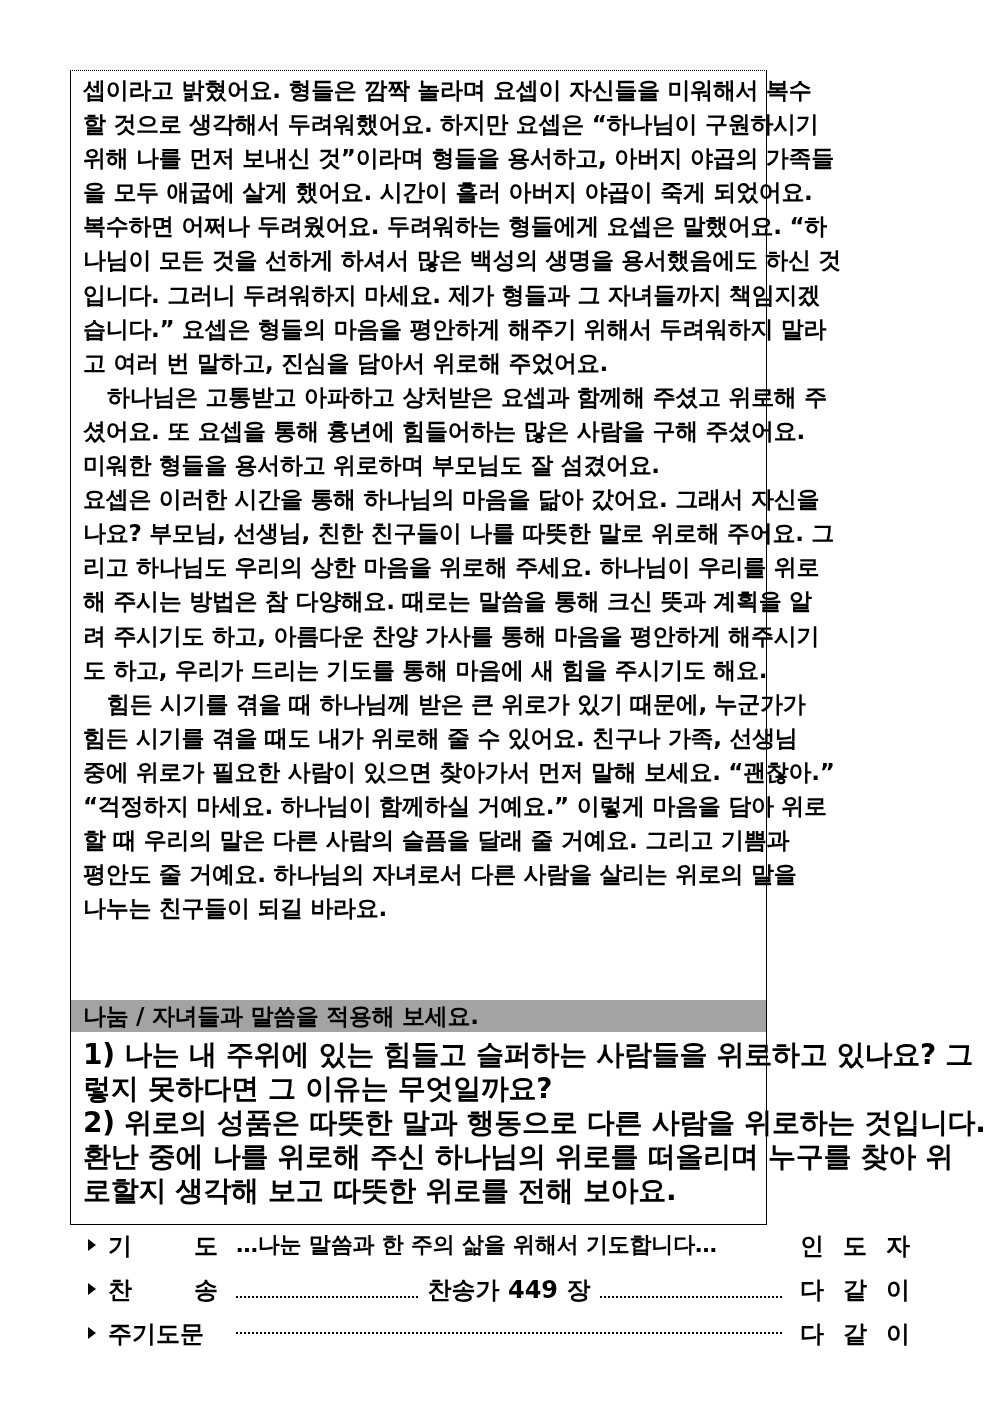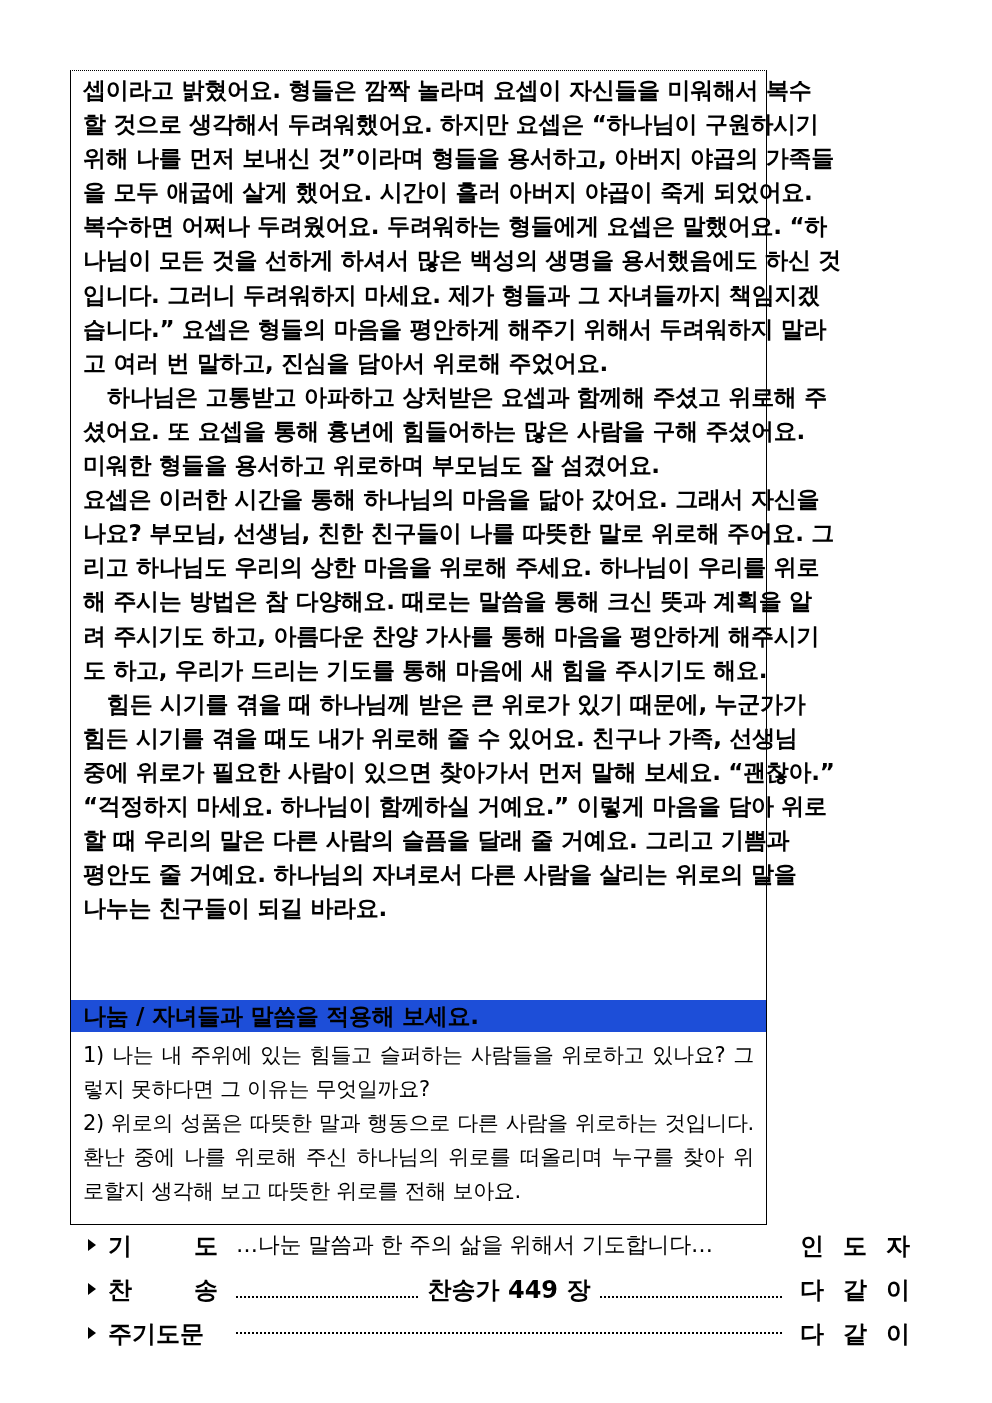--- a/index.html
+++ b/index.html
@@ -14,41 +14,41 @@
   .body-text {
     position: absolute; left: 12px; right: 12px; top: 2px;
     font-size: 23px; font-weight: bold; line-height: 34.1px;
     text-align: justify; letter-spacing: -0.3px;
   }
   .line { display: block; white-space: nowrap; text-align-last: justify; text-align: justify; height: 34.1px; overflow: visible; }
   .line.last { text-align-last: left; }
   .line.indent { padding-left: 24px; }
   .share-band {
     position: absolute; left: 0; right: 0; top: 929px; height: 32px;
-    background: #1d4ed8;
+    background: #a3a3a3;
   }
   .share-title {
     position: absolute; left: 12px; top: 0; line-height: 32px;
     font-size: 23px; font-weight: bold; letter-spacing: -0.3px;
   }
   .questions {
     position: absolute; left: 12px; right: 12px; top: 967px;
-    font-size: 21px; font-weight: normal; line-height: 34.5px; letter-spacing: -0.3px;
+    font-size: 28px; font-weight: bold; line-height: 34.5px; letter-spacing: -0.3px;
   }
   .order {
     position: absolute; left: 84px; width: 826px; height: 40px;
     font-size: 24px; font-weight: bold;
   }
   .order .tri { position: absolute; left: 4px; top: 11px; width: 0; height: 0;
     border-top: 6px solid transparent; border-bottom: 6px solid transparent; border-left: 8px solid #000; }
   .order .label { position: absolute; left: 24px; top: 2px; width: 110px; display: flex; justify-content: space-between; }
   .order .mid { position: absolute; left: 152px; right: 128px; top: 2px; display: flex; align-items: center; }
   .order .dots { flex: 1; border-bottom: 2px dotted #000; height: 0; margin-top: 14px; }
   .order .mid-text { padding: 0 10px; white-space: nowrap; }
-  .order .prayer-text { font-weight: normal; font-size: 22px; white-space: nowrap; letter-spacing: -0.2px; }
+  .order .prayer-text { font-weight: bold; font-size: 22px; white-space: nowrap; letter-spacing: -0.2px; }
   .order .who { position: absolute; right: 0; top: 2px; width: 110px; display: flex; justify-content: space-between; }
 </style>
 </head>
 <body>
 
 <div class="box">
   <div class="body-text">
     <span class="line">셉이라고 밝혔어요. 형들은 깜짝 놀라며 요셉이 자신들을 미워해서 복수</span>
     <span class="line">할 것으로 생각해서 두려워했어요. 하지만 요셉은 “하나님이 구원하시기</span>
     <span class="line">위해 나를 먼저 보내신 것”이라며 형들을 용서하고, 아버지 야곱의 가족들</span>

